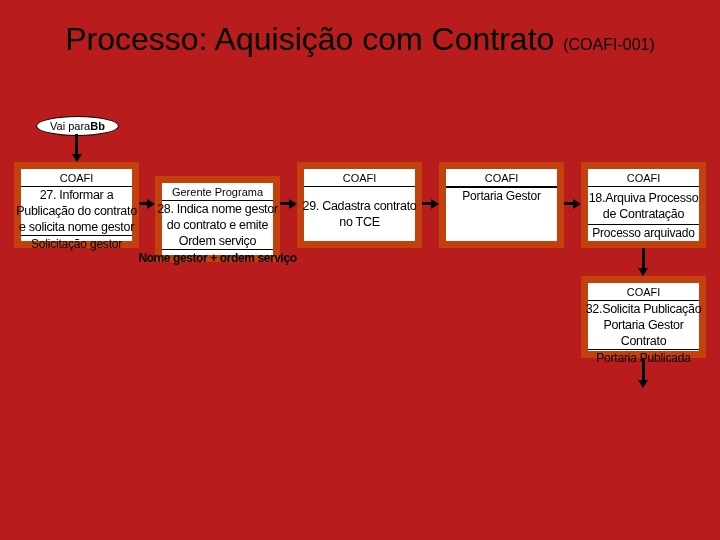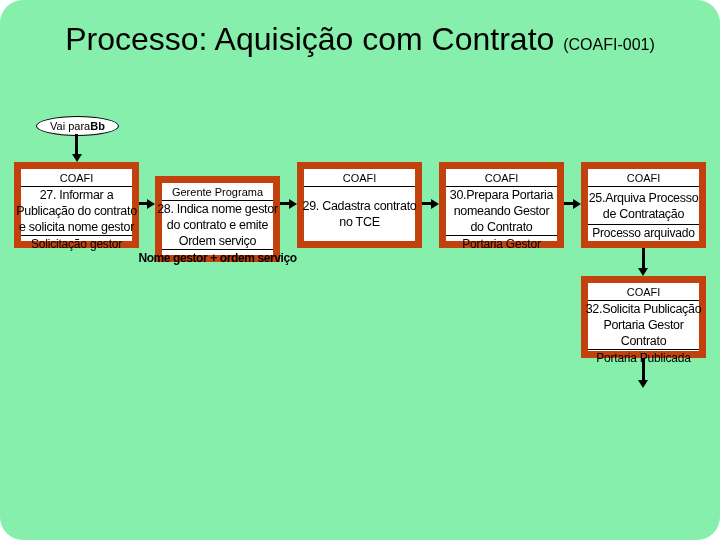--- a/index.html
+++ b/index.html
@@ -1,18 +1,18 @@
 <!DOCTYPE html>
 <html><head>
 <meta charset="utf-8">
 <style>
   html, body { margin:0; padding:0; background:#fff; }
   .slide {
-    position:relative; width:720px; height:540px; background:#86efac;
-    font-family:"Liberation Sans", sans-serif; color:#000; overflow:hidden;border-radius:23px;
+    position:relative; width:720px; height:540px; background:#b91c1c;
+    font-family:"Liberation Sans", sans-serif; color:#000; overflow:hidden;
   }
   .title {
     position:absolute; top:21px; left:0; width:720px; text-align:center;
     font-size:32px; white-space:nowrap;
   }
   .title-code { font-size:16px; }
   .terminator {
     position:absolute; border:1px solid #000; border-radius:50%;
     display:flex; align-items:center; justify-content:center;
     font-size:11px; background:#fff; white-space:nowrap;
@@ -109,35 +109,30 @@
       <div class="tsk">29. Cadastra contrato
 no TCE</div>
     </div>
   </div>
 
   <div class="hline" style="left:422px; top:202px; width:10px;"></div>
   <div class="ah-right" style="left:431px; top:199px;"></div>
 
   <div class="pbox pos30">
     <div class="hdr">COAFI</div>
-    <div class="bdy">
-      <div class="tsk">30.Prepara Portaria
-nomeando Gestor
-do Contrato</div>
-    </div>
     <div class="ftr">Portaria Gestor</div>
   </div>
 
   <div class="hline" style="left:564px; top:202px; width:10px;"></div>
   <div class="ah-right" style="left:573px; top:199px;"></div>
 
   <div class="pbox pos31">
     <div class="hdr">COAFI</div>
     <div class="bdy">
-      <div class="tsk">25.Arquiva Processo
+      <div class="tsk">18.Arquiva Processo
 de Contratação</div>
     </div>
     <div class="ftr">Processo arquivado</div>
   </div>
 
   <div class="vline" style="left:642px; top:248px; height:21px;"></div>
   <div class="ah-down" style="left:638px; top:268px;"></div>
 
   <div class="pbox pos32">
     <div class="hdr">COAFI</div>

